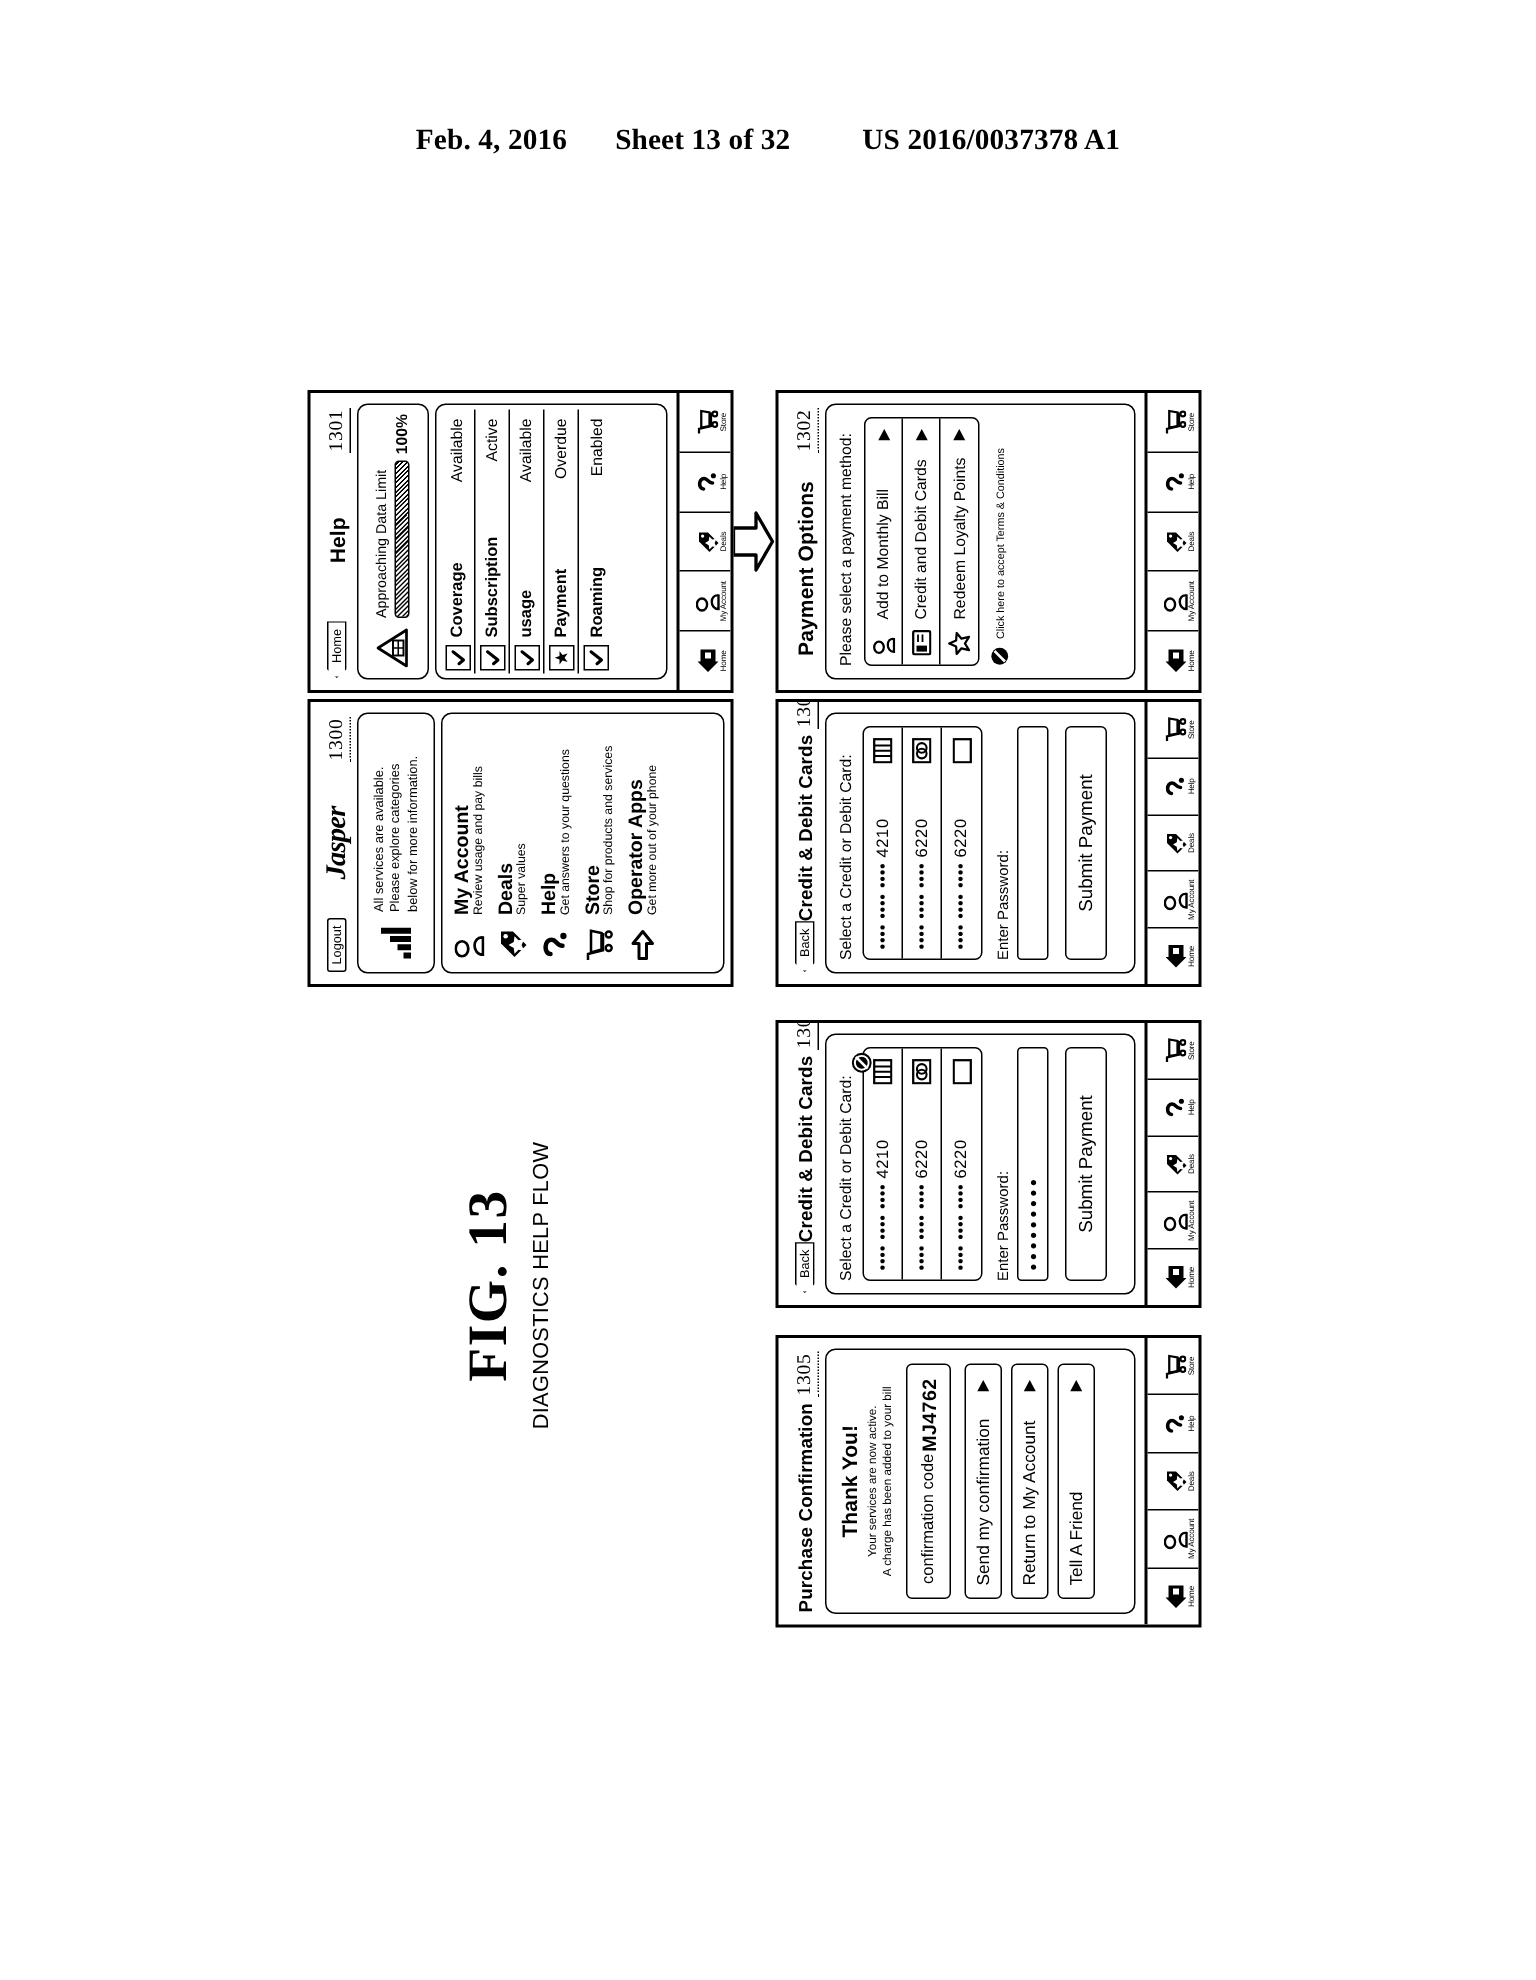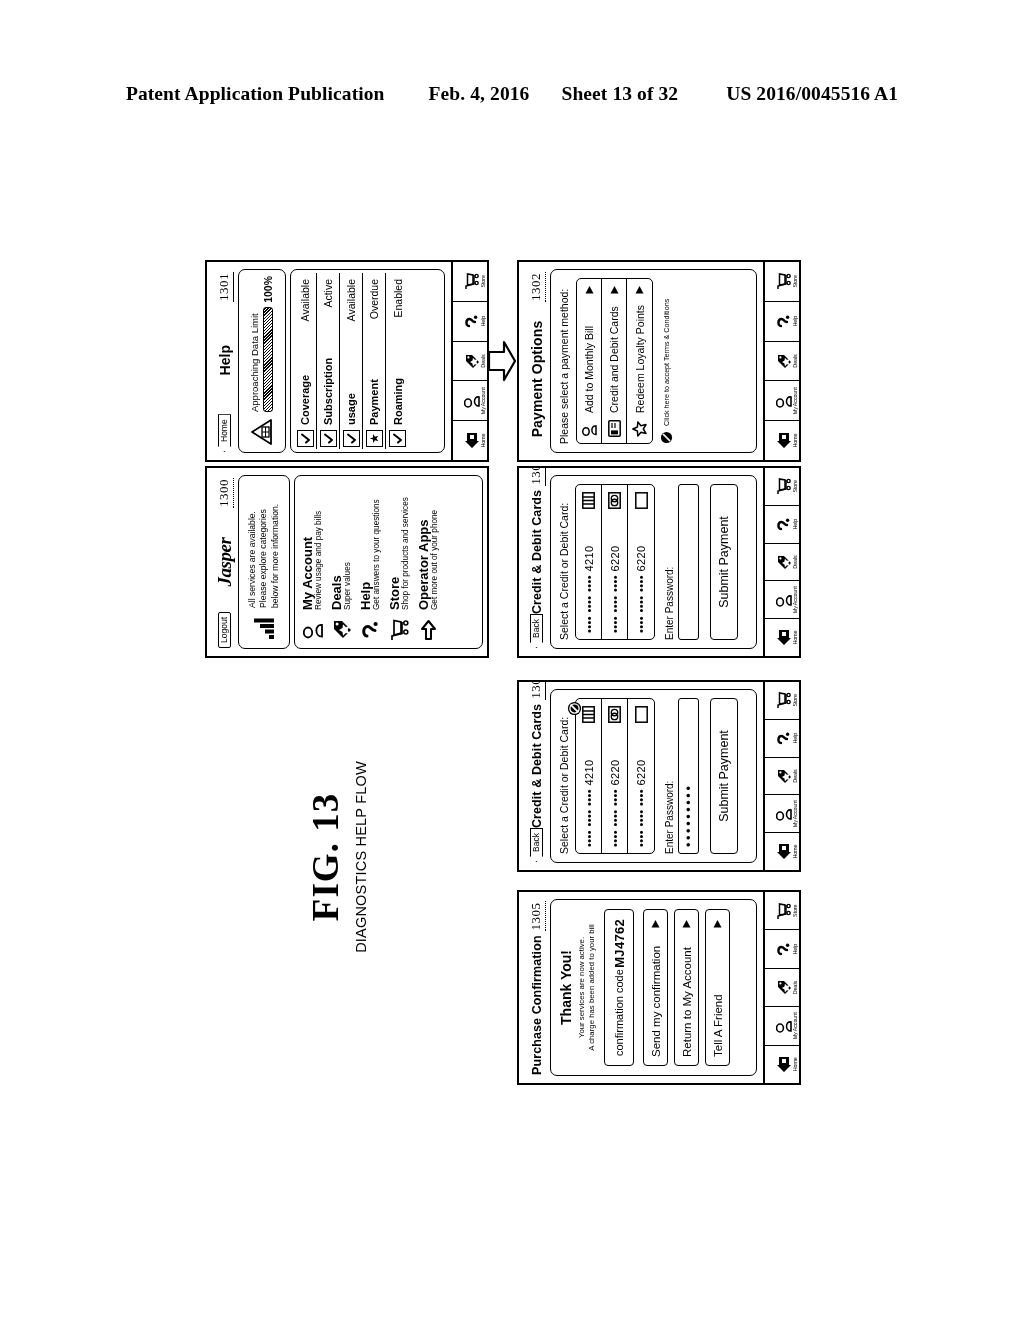--- a/index.html
+++ b/index.html
@@ -293,24 +293,23 @@
     left: 487px;
     top: 338px;
     width: 30px;
     height: 46px;
   }
 </style>
 </head>
 <body>
 
 <div id="page-header">
-  <span class="hdr-pub">Patent Application Publication</span>
   <span class="hdr-date">Feb. 4, 2016</span>
   <span class="hdr-sheet">Sheet 13 of 32</span>
-  <span class="hdr-doc">US 2016/0045516 A1</span>
+  <span class="hdr-doc">US 2016/0037378 A1</span>
 </div>
 
 <div id="fig-title-block">
   <div class="fig-num">FIG. 13</div>
   <div class="fig-sub">DIAGNOSTICS HELP FLOW</div>
 </div>
 
 <div id="flow-arrow">
   <svg width="30" height="46" viewBox="0 0 30 46">
     <path d="M2 14 H17 V4 L28 23 L17 42 V32 H2 Z" fill="#fff" stroke="#000" stroke-width="2.2" stroke-linejoin="round"></path>

